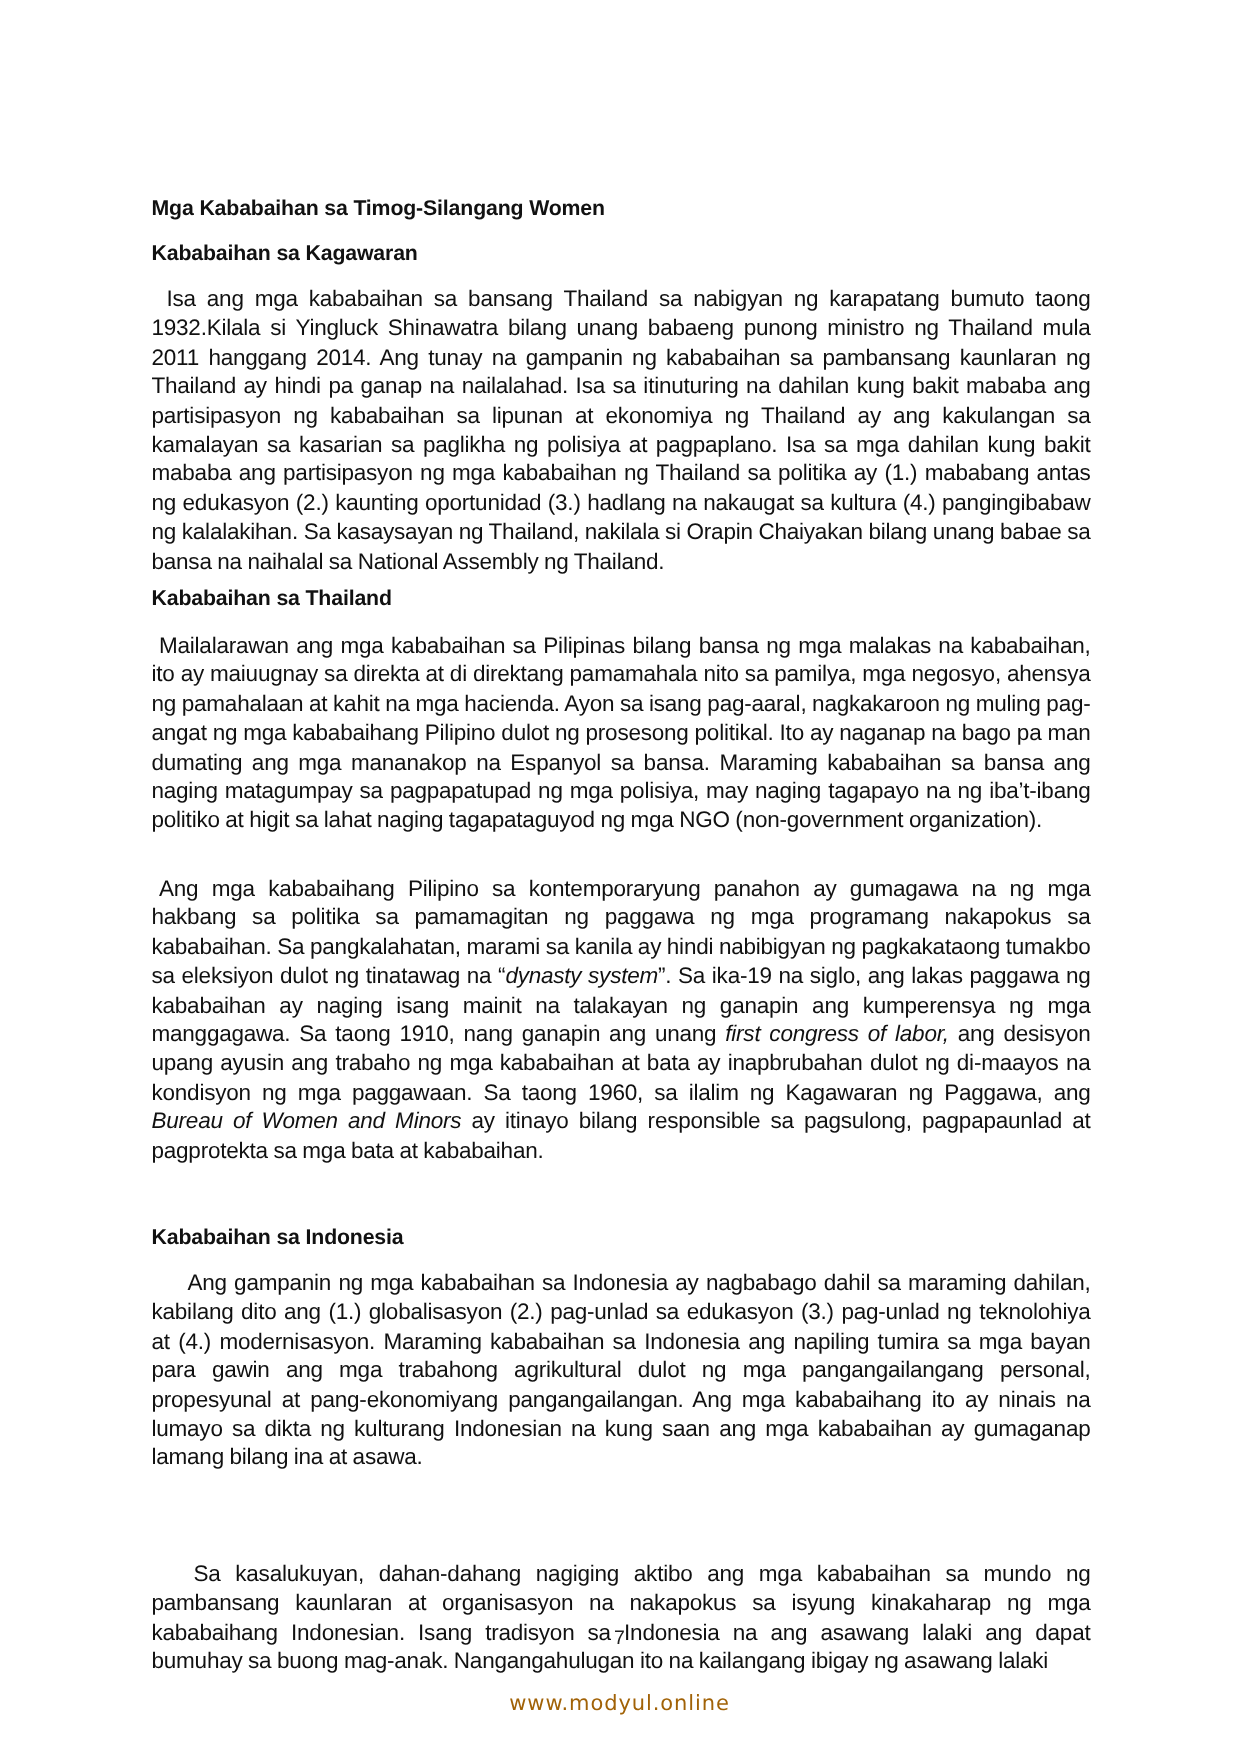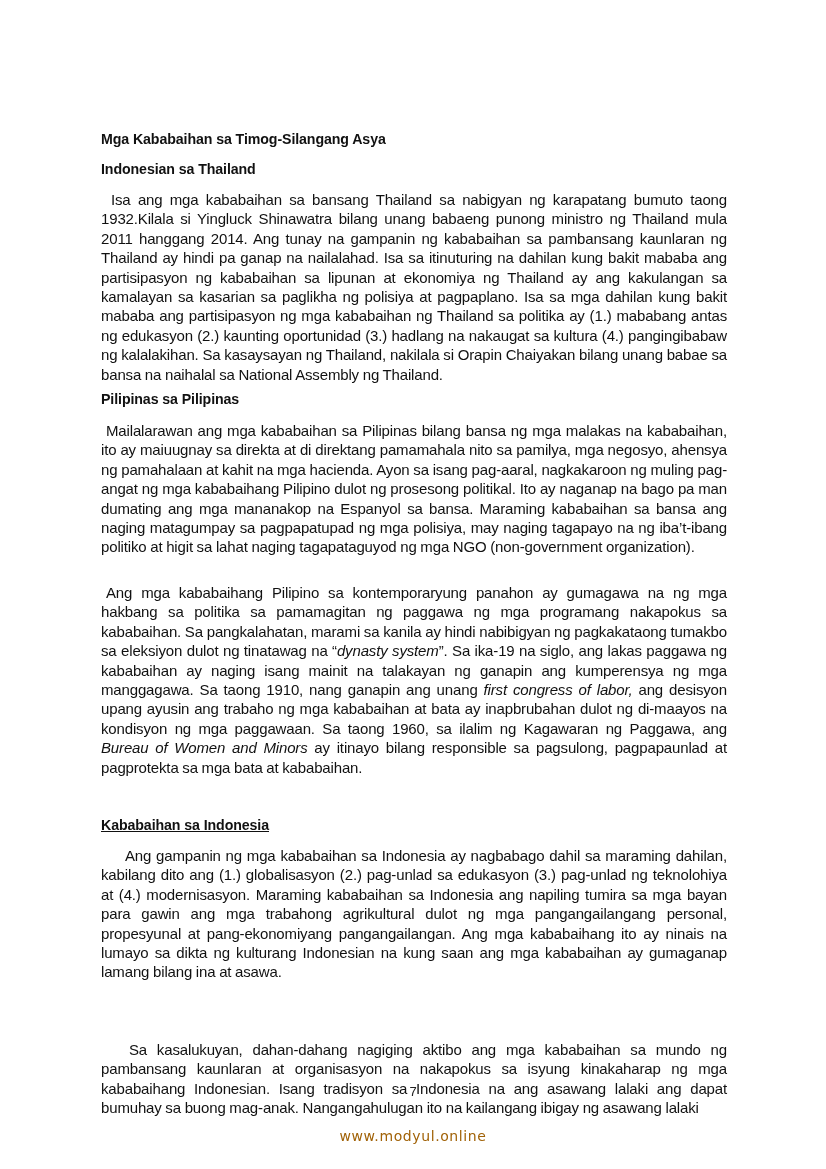--- a/index.html
+++ b/index.html
@@ -61,30 +61,30 @@
       font-size: 14px;
       color: #a16207;
       letter-spacing: 0.6px;
       font-family: "DejaVu Sans", sans-serif;
     }
   </style>
 </head>
 <body>
 
 <div class="page">
-  <h1 class="heading" style="top:131px;">Mga Kababaihan sa Timog-Silangang Asya</h1>
+  <h1 class="heading" style="top:131px;">Mga Kababaihan sa Timog-Silangang Women</h1>
 
-  <h2 class="heading" style="top:161px;">Indonesian sa Thailand</h2>
+  <h2 class="heading" style="top:161px;">Kababaihan sa Kagawaran</h2>
   <p class="para" style="top:190px; text-indent:10px;">Isa ang mga kababaihan sa bansang Thailand sa nabigyan ng karapatang bumuto taong 1932.Kilala si Yingluck Shinawatra bilang unang babaeng punong ministro ng Thailand mula 2011 hanggang 2014. Ang tunay na gampanin ng kababaihan sa pambansang kaunlaran ng Thailand ay hindi pa ganap na nailalahad. Isa sa itinuturing na dahilan kung bakit mababa ang partisipasyon ng kababaihan sa lipunan at ekonomiya ng Thailand ay ang kakulangan sa kamalayan sa kasarian sa paglikha ng polisiya at pagpaplano. Isa sa mga dahilan kung bakit mababa ang partisipasyon ng mga kababaihan ng Thailand sa politika ay (1.) mababang antas ng edukasyon (2.) kaunting oportunidad (3.) hadlang na nakaugat sa kultura (4.) pangingibabaw ng kalalakihan. Sa kasaysayan ng Thailand, nakilala si Orapin Chaiyakan bilang unang babae sa bansa na naihalal sa National Assembly ng Thailand.</p>
 
-  <h2 class="heading" style="top:391px;">Pilipinas sa Pilipinas</h2>
+  <h2 class="heading" style="top:391px;">Kababaihan sa Thailand</h2>
   <p class="para" style="top:421px; text-indent:5px;">Mailalarawan ang mga kababaihan sa Pilipinas bilang bansa ng mga malakas na kababaihan, ito ay maiuugnay sa direkta at di direktang pamamahala nito sa pamilya, mga negosyo, ahensya ng pamahalaan at kahit na mga hacienda. Ayon sa isang pag-aaral, nagkakaroon ng muling pag-angat ng mga kababaihang Pilipino dulot ng prosesong politikal. Ito ay naganap na bago pa man dumating ang mga mananakop na Espanyol sa bansa. Maraming kababaihan sa bansa ang naging matagumpay sa pagpapatupad ng mga polisiya, may naging tagapayo na ng iba’t-ibang politiko at higit sa lahat naging tagapataguyod ng mga NGO (non-government organization).</p>
 
   <p class="para" style="top:583px; text-indent:5px;"><span>Ang mga kababaihang Pilipino sa kontemporaryung panahon ay gumagawa na ng mga hakbang sa politika sa pamamagitan ng paggawa ng mga programang nakapokus sa kababaihan. Sa pangkalahatan, marami sa kanila ay hindi nabibigyan ng pagkakataong tumakbo sa eleksiyon dulot ng tinatawag na “</span><em>dynasty system</em><span>”. Sa ika-19 na siglo, ang lakas paggawa ng kababaihan ay naging isang mainit na talakayan ng ganapin ang kumperensya ng mga manggagawa. Sa taong 1910, nang ganapin ang unang </span><em>first congress of labor,</em><span> ang desisyon upang ayusin ang trabaho ng mga kababaihan at bata ay inapbrubahan dulot ng di-maayos na kondisyon ng mga paggawaan. Sa taong 1960, sa ilalim ng Kagawaran ng Paggawa, ang </span><em>Bureau of Women and Minors</em><span> ay itinayo bilang responsible sa pagsulong, pagpapaunlad at pagprotekta sa mga bata at kababaihan.</span></p>
 
-  <h2 class="heading" style="top:817px;text-decoration:underline;">Kababaihan sa Indonesia</h2>
+  <h2 class="heading" style="top:817px;">Kababaihan sa Indonesia</h2>
   <p class="para" style="top:846px; text-indent:24px;">Ang gampanin ng mga kababaihan sa Indonesia ay nagbabago dahil sa maraming dahilan, kabilang dito ang (1.) globalisasyon (2.) pag-unlad sa edukasyon (3.) pag-unlad ng teknolohiya at (4.) modernisasyon. Maraming kababaihan sa Indonesia ang napiling tumira sa mga bayan para gawin ang mga trabahong agrikultural dulot ng mga pangangailangang personal, propesyunal at pang-ekonomiyang pangangailangan. Ang mga kababaihang ito ay ninais na lumayo sa dikta ng kulturang Indonesian na kung saan ang mga kababaihan ay gumaganap lamang bilang ina at asawa.</p>
 
   <p class="para" style="top:1040px; text-indent:28px;">Sa kasalukuyan, dahan-dahang nagiging aktibo ang mga kababaihan sa mundo ng pambansang kaunlaran at organisasyon na nakapokus sa isyung kinakaharap ng mga kababaihang Indonesian. Isang tradisyon sa Indonesia na ang asawang lalaki ang dapat bumuhay sa buong mag-anak. Nangangahulugan ito na kailangang ibigay ng asawang lalaki</p>
 </div>
 
 <div class="page-number">7</div>
 <div class="watermark">www.modyul.online</div>
 
 </body></html>

